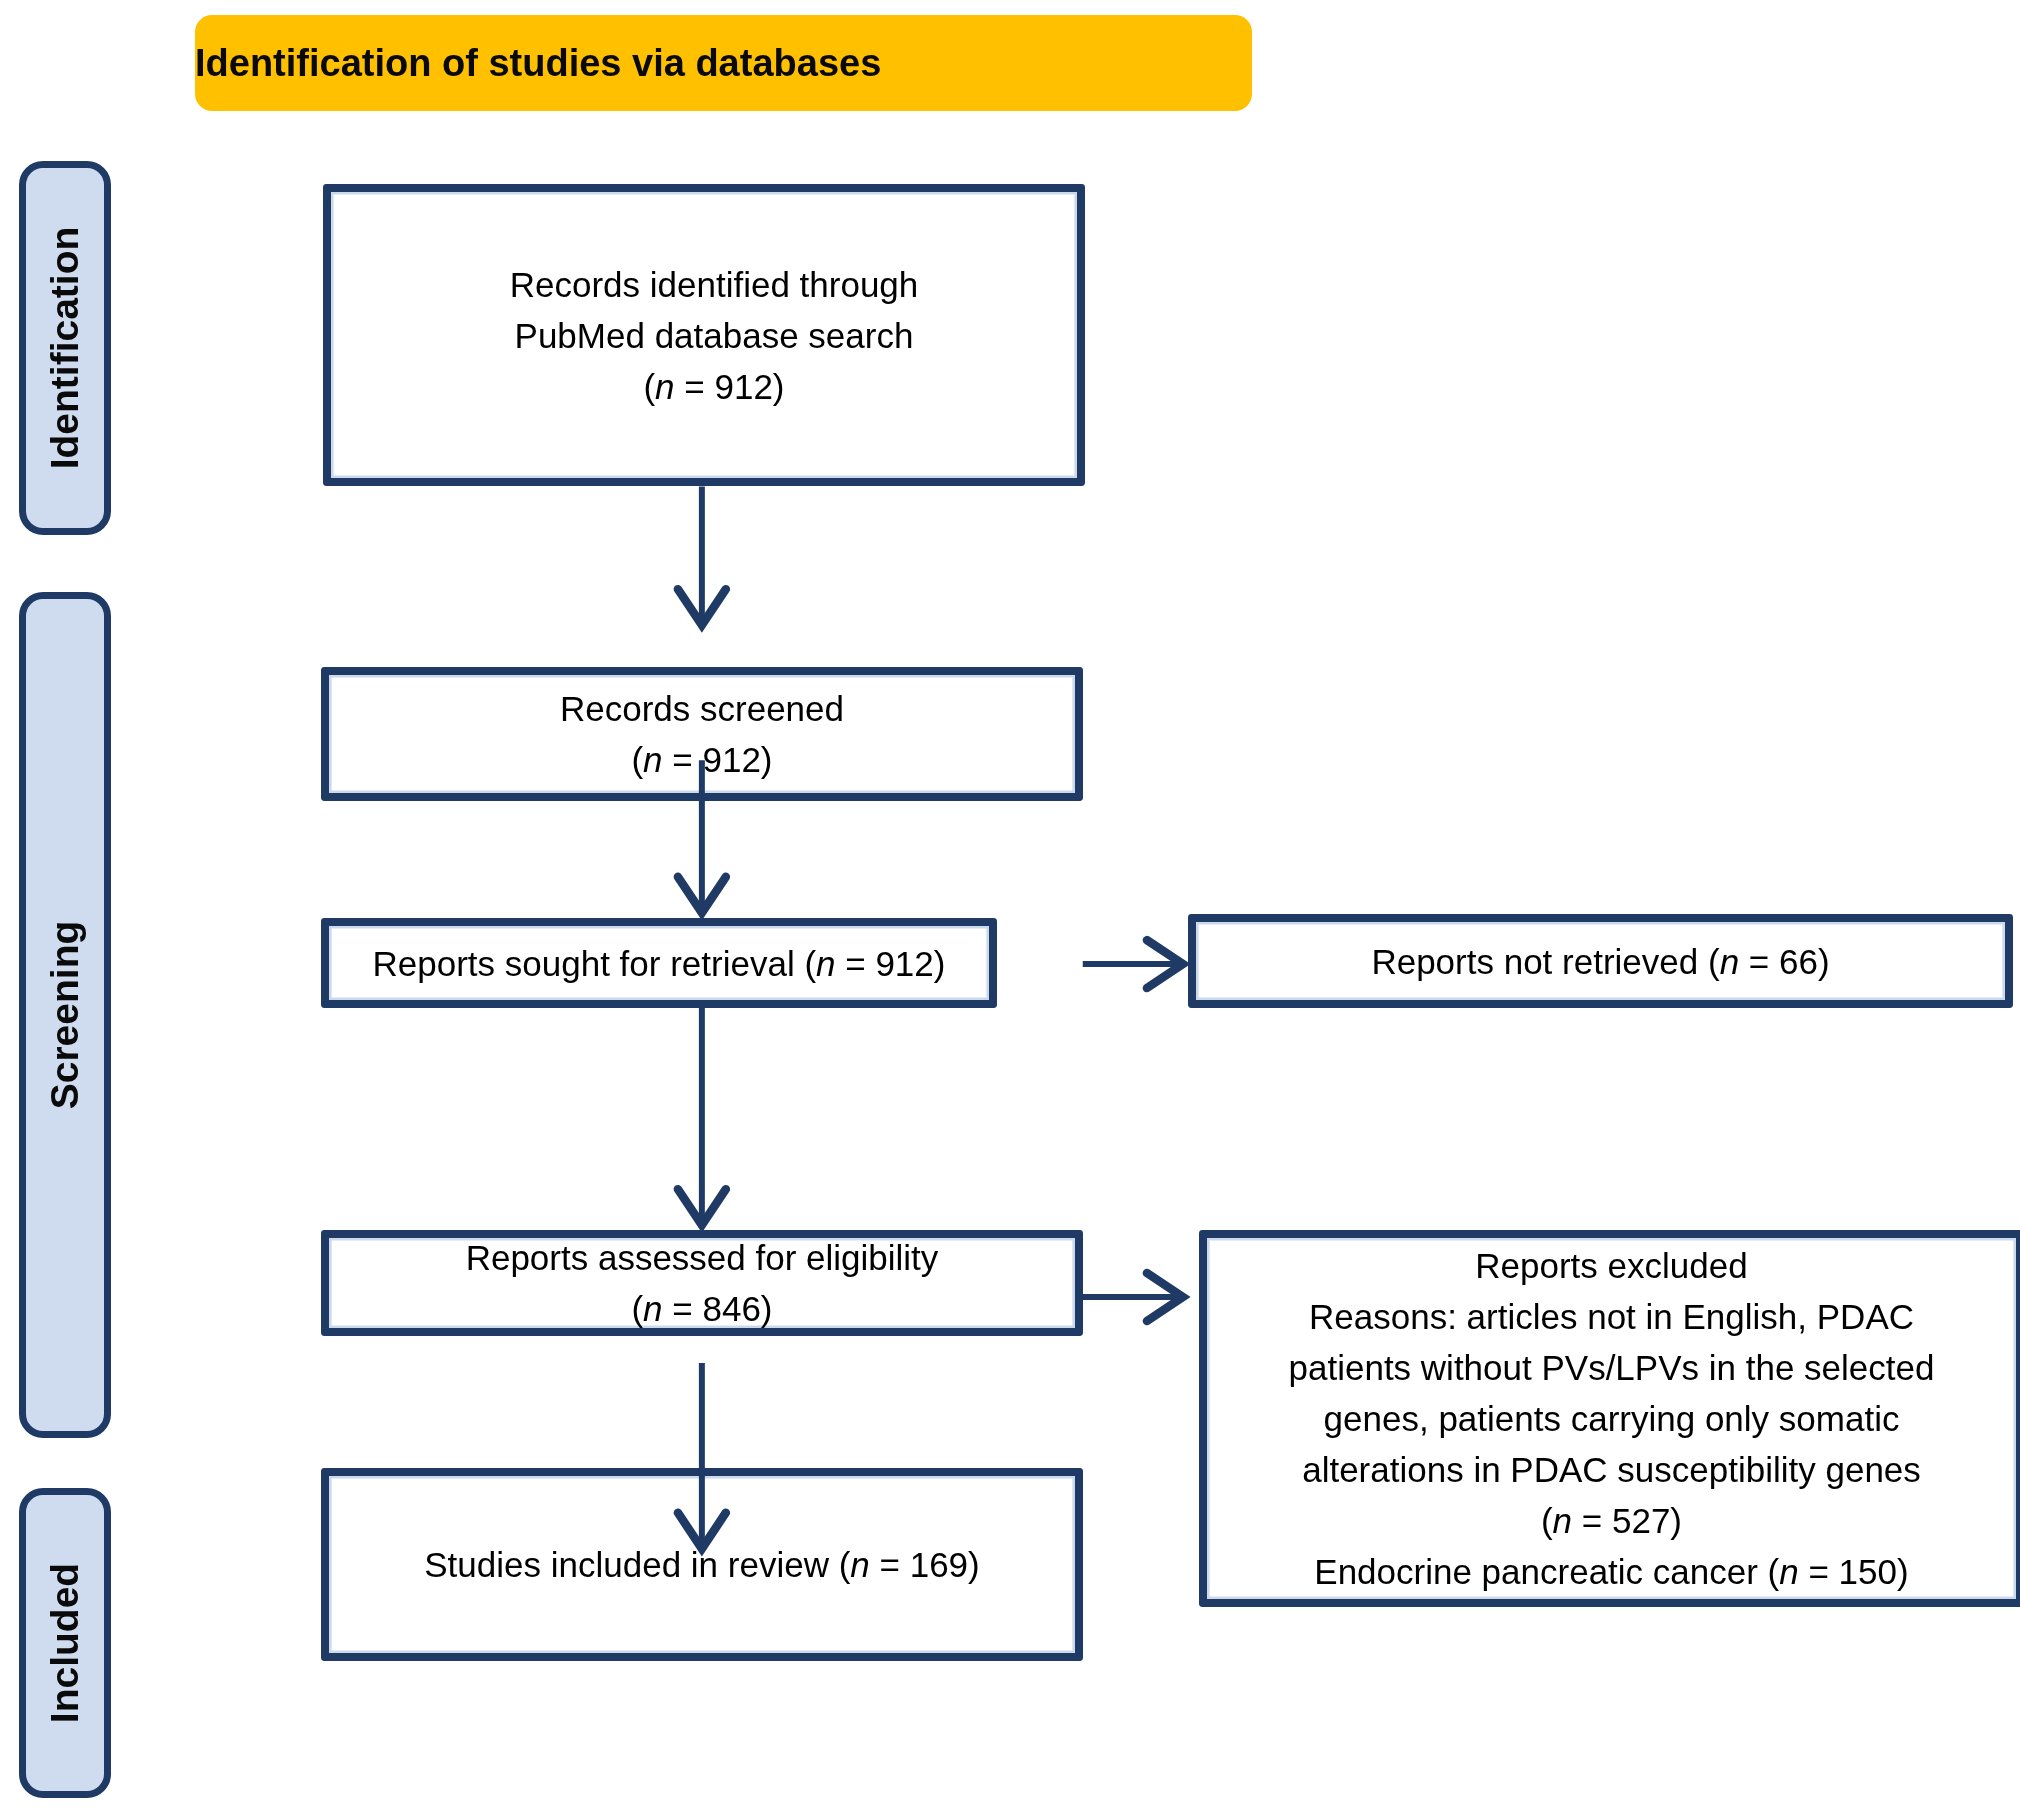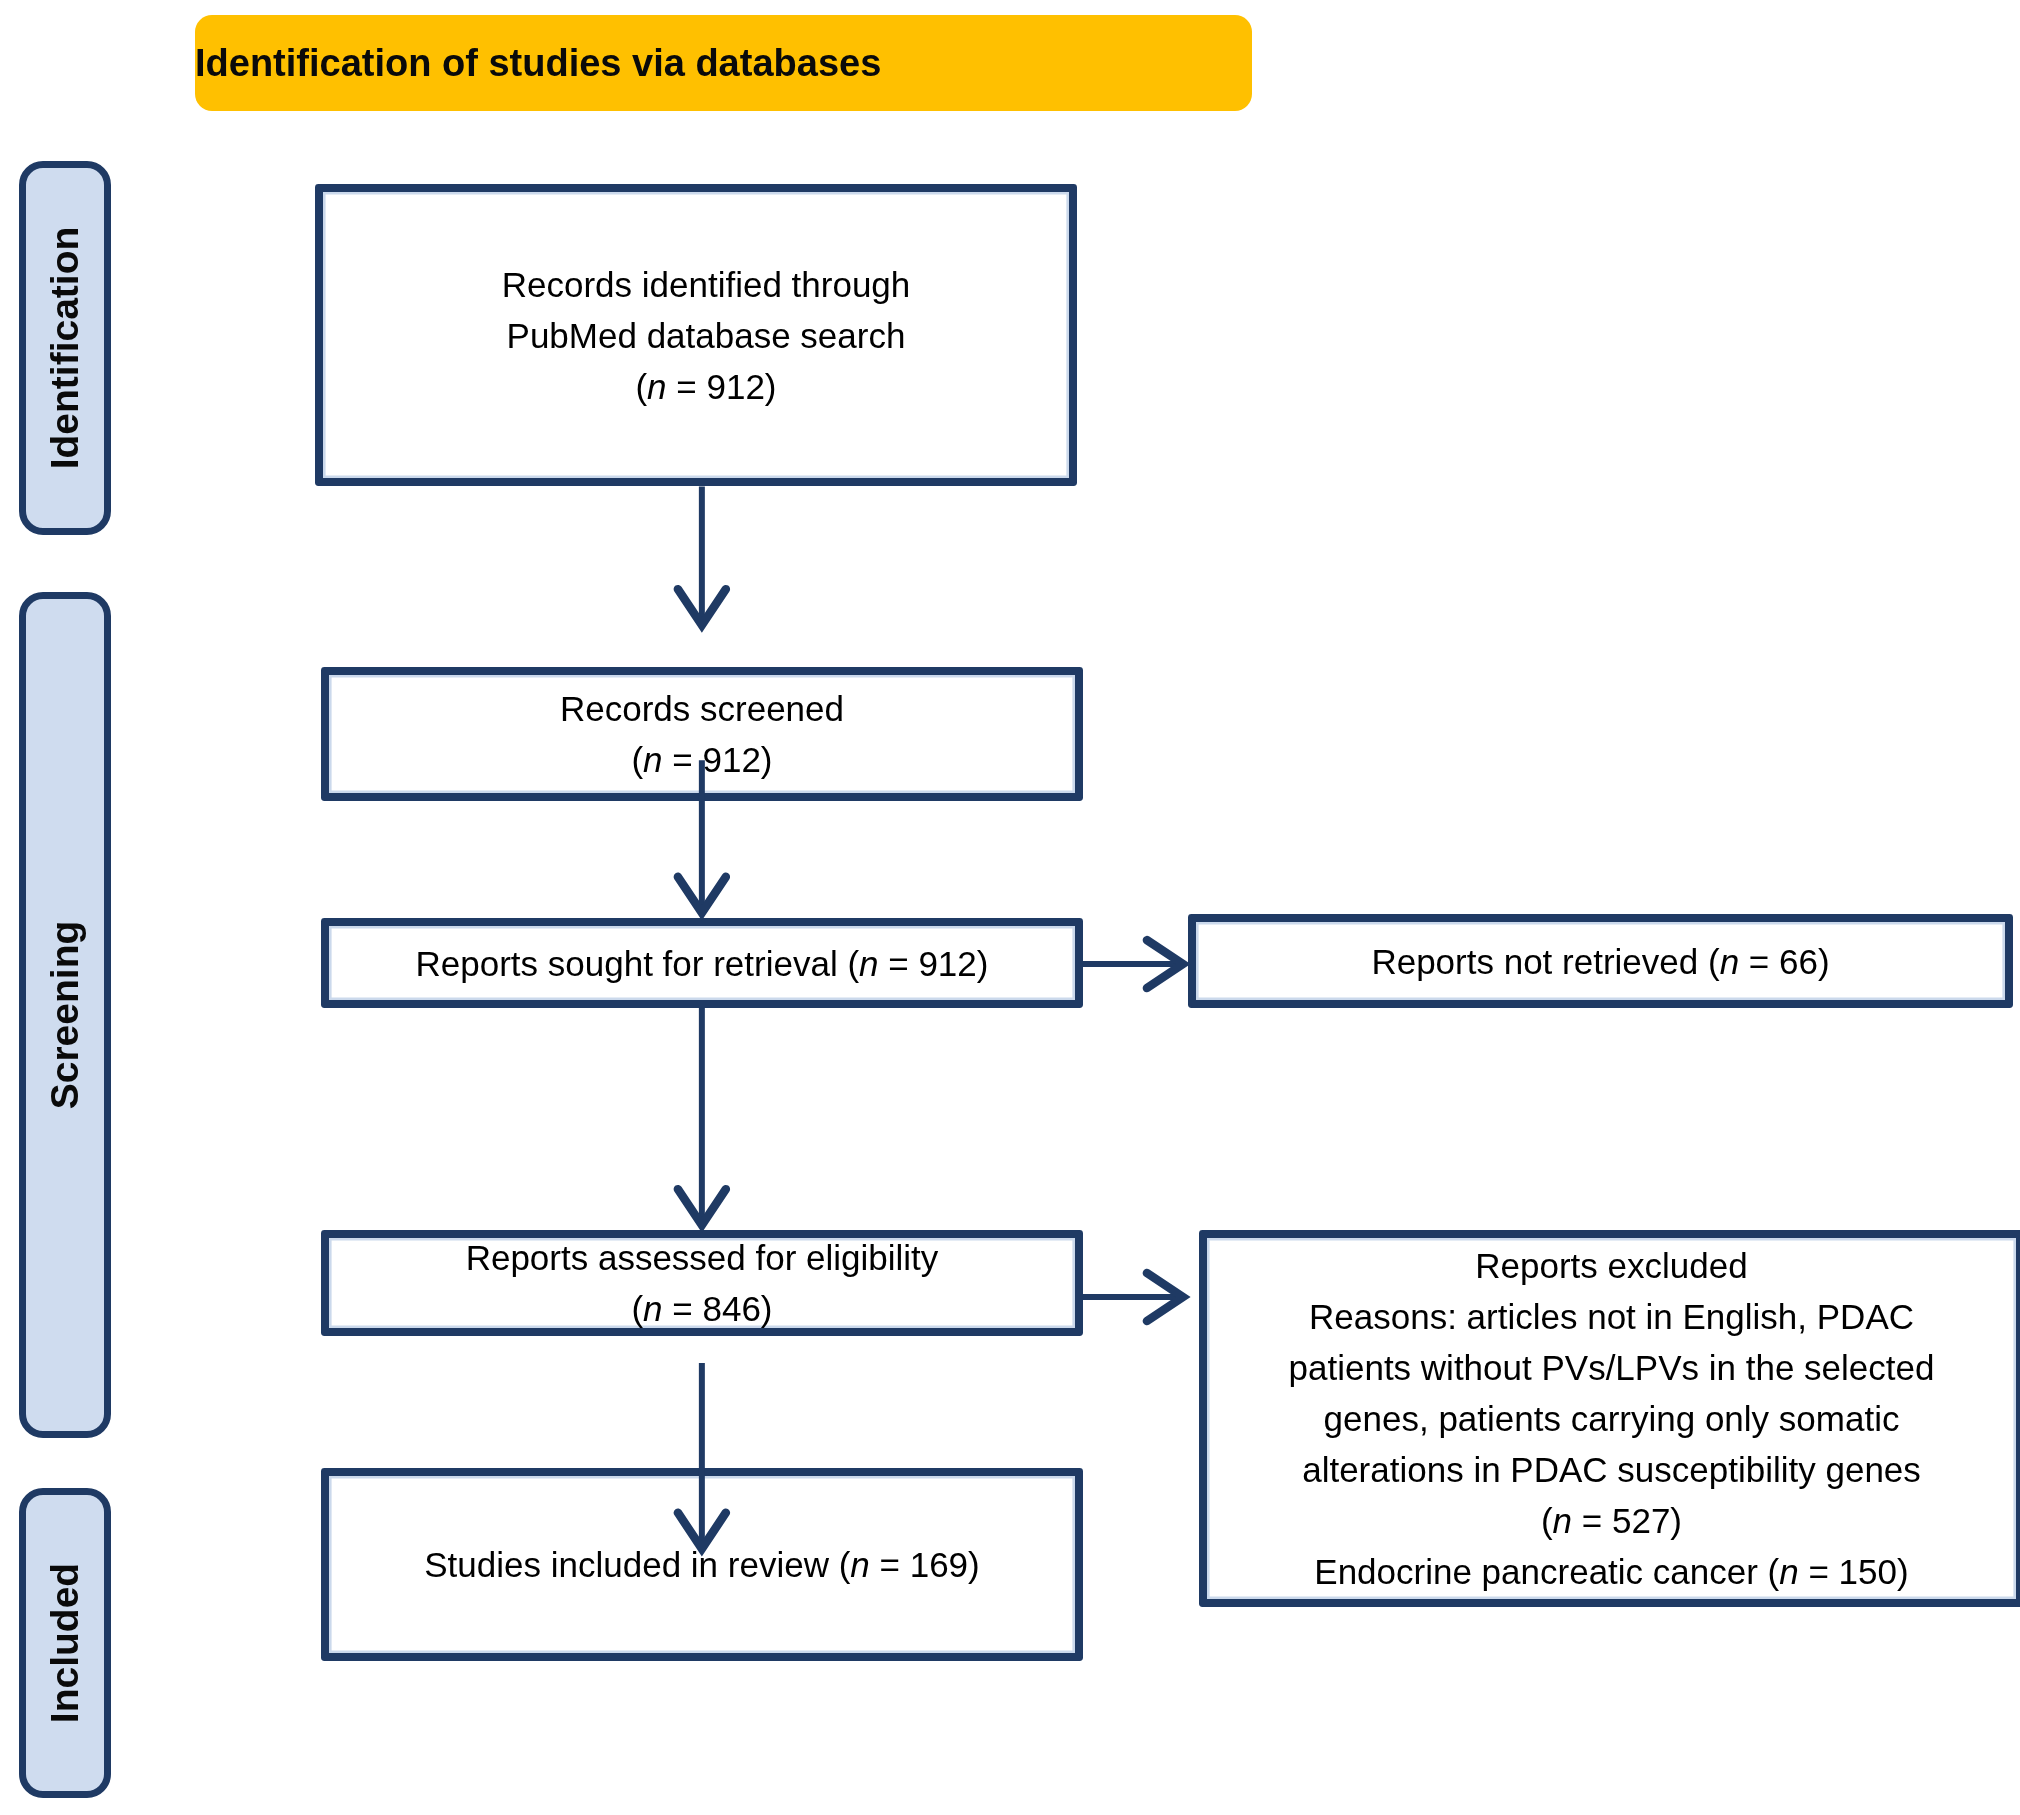--- a/index.html
+++ b/index.html
@@ -49,23 +49,23 @@
     border-radius:3.4px;
     box-sizing:border-box;
     box-shadow:inset 0 0 0 2.6px var(--inner-stroke);
     display:flex;flex-direction:column;align-items:center;justify-content:center;
     font-size:35px;line-height:51px;
     text-align:center;
     padding:5.1px 12px;
   }
   .flow-box .line{white-space:nowrap;}
   .it{font-style:italic;}
-  #box-records-identified{left:315px;top:184px;width:762px;height:302px;padding-left:32px;}
+  #box-records-identified{left:323px;top:184px;width:762px;height:302px;padding-left:32px;}
   #box-records-screened{left:321px;top:627px;width:762px;height:134px;margin-top:40px;}
-  #box-reports-sought{left:321px;top:918px;width:762px;height:90px;}
+  #box-reports-sought{left:321px;top:918px;width:676px;height:90px;}
   #box-reports-assessed{left:321px;top:1230px;width:762px;height:106px;}
   #box-studies-included{left:321px;top:1468px;width:762px;height:193px;justify-content:center;}
   #box-reports-not-retrieved{left:1188px;top:914px;width:825px;height:94px;}
   #box-reports-excluded{left:1199px;top:1230px;width:825px;height:377px;}
   .arrows{position:absolute;left:0;top:0;width:2020px;height:1816px;pointer-events:none;}
   .arrows line,.arrows polyline{stroke:var(--navy);fill:none;}
   .arrows line{stroke-width:7;}
   .arrows polyline{stroke-width:10;stroke-linecap:round;stroke-linejoin:miter;}
 </style>
 </head>

